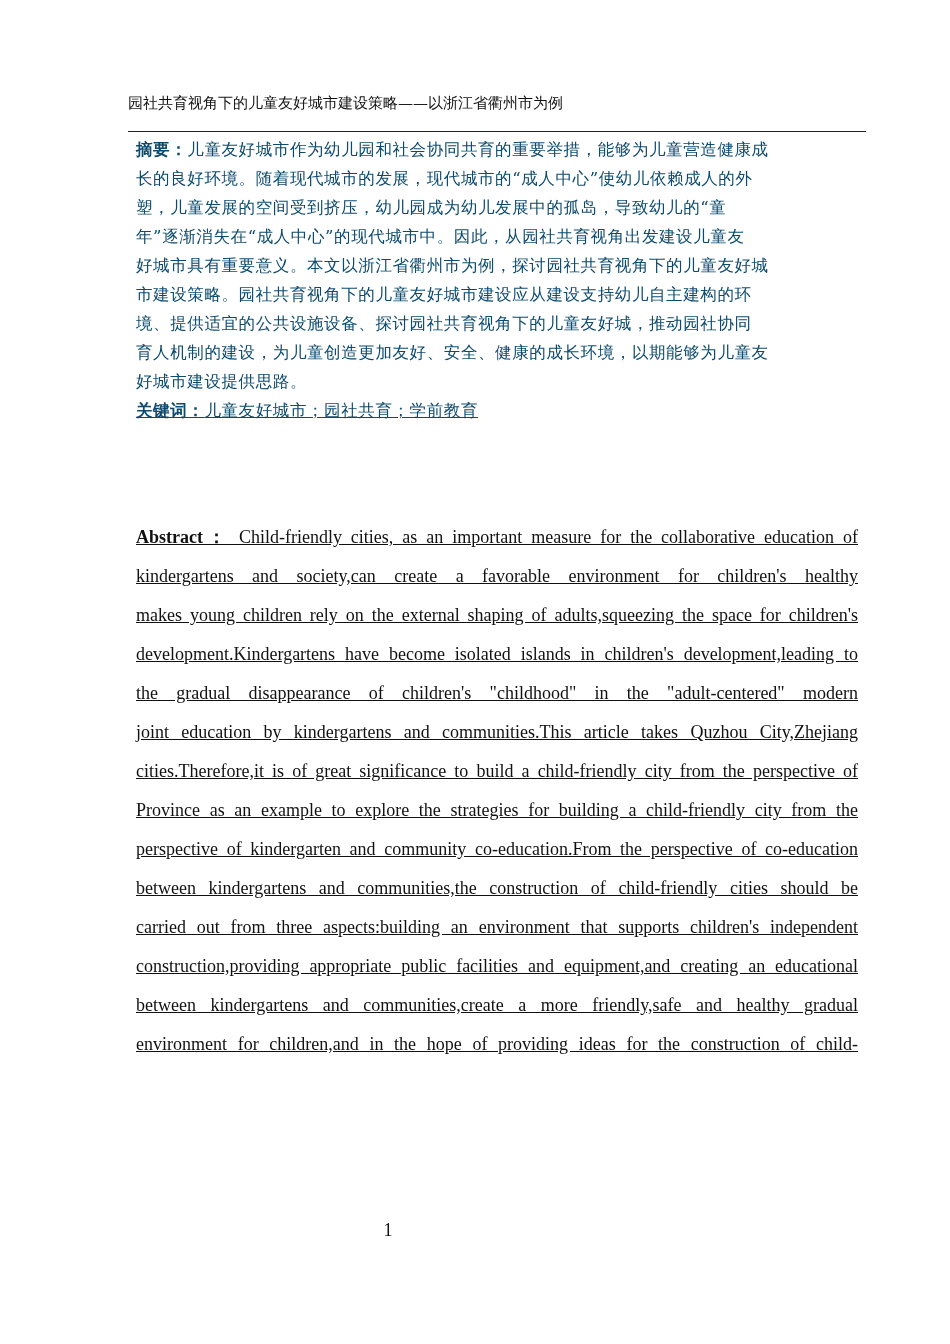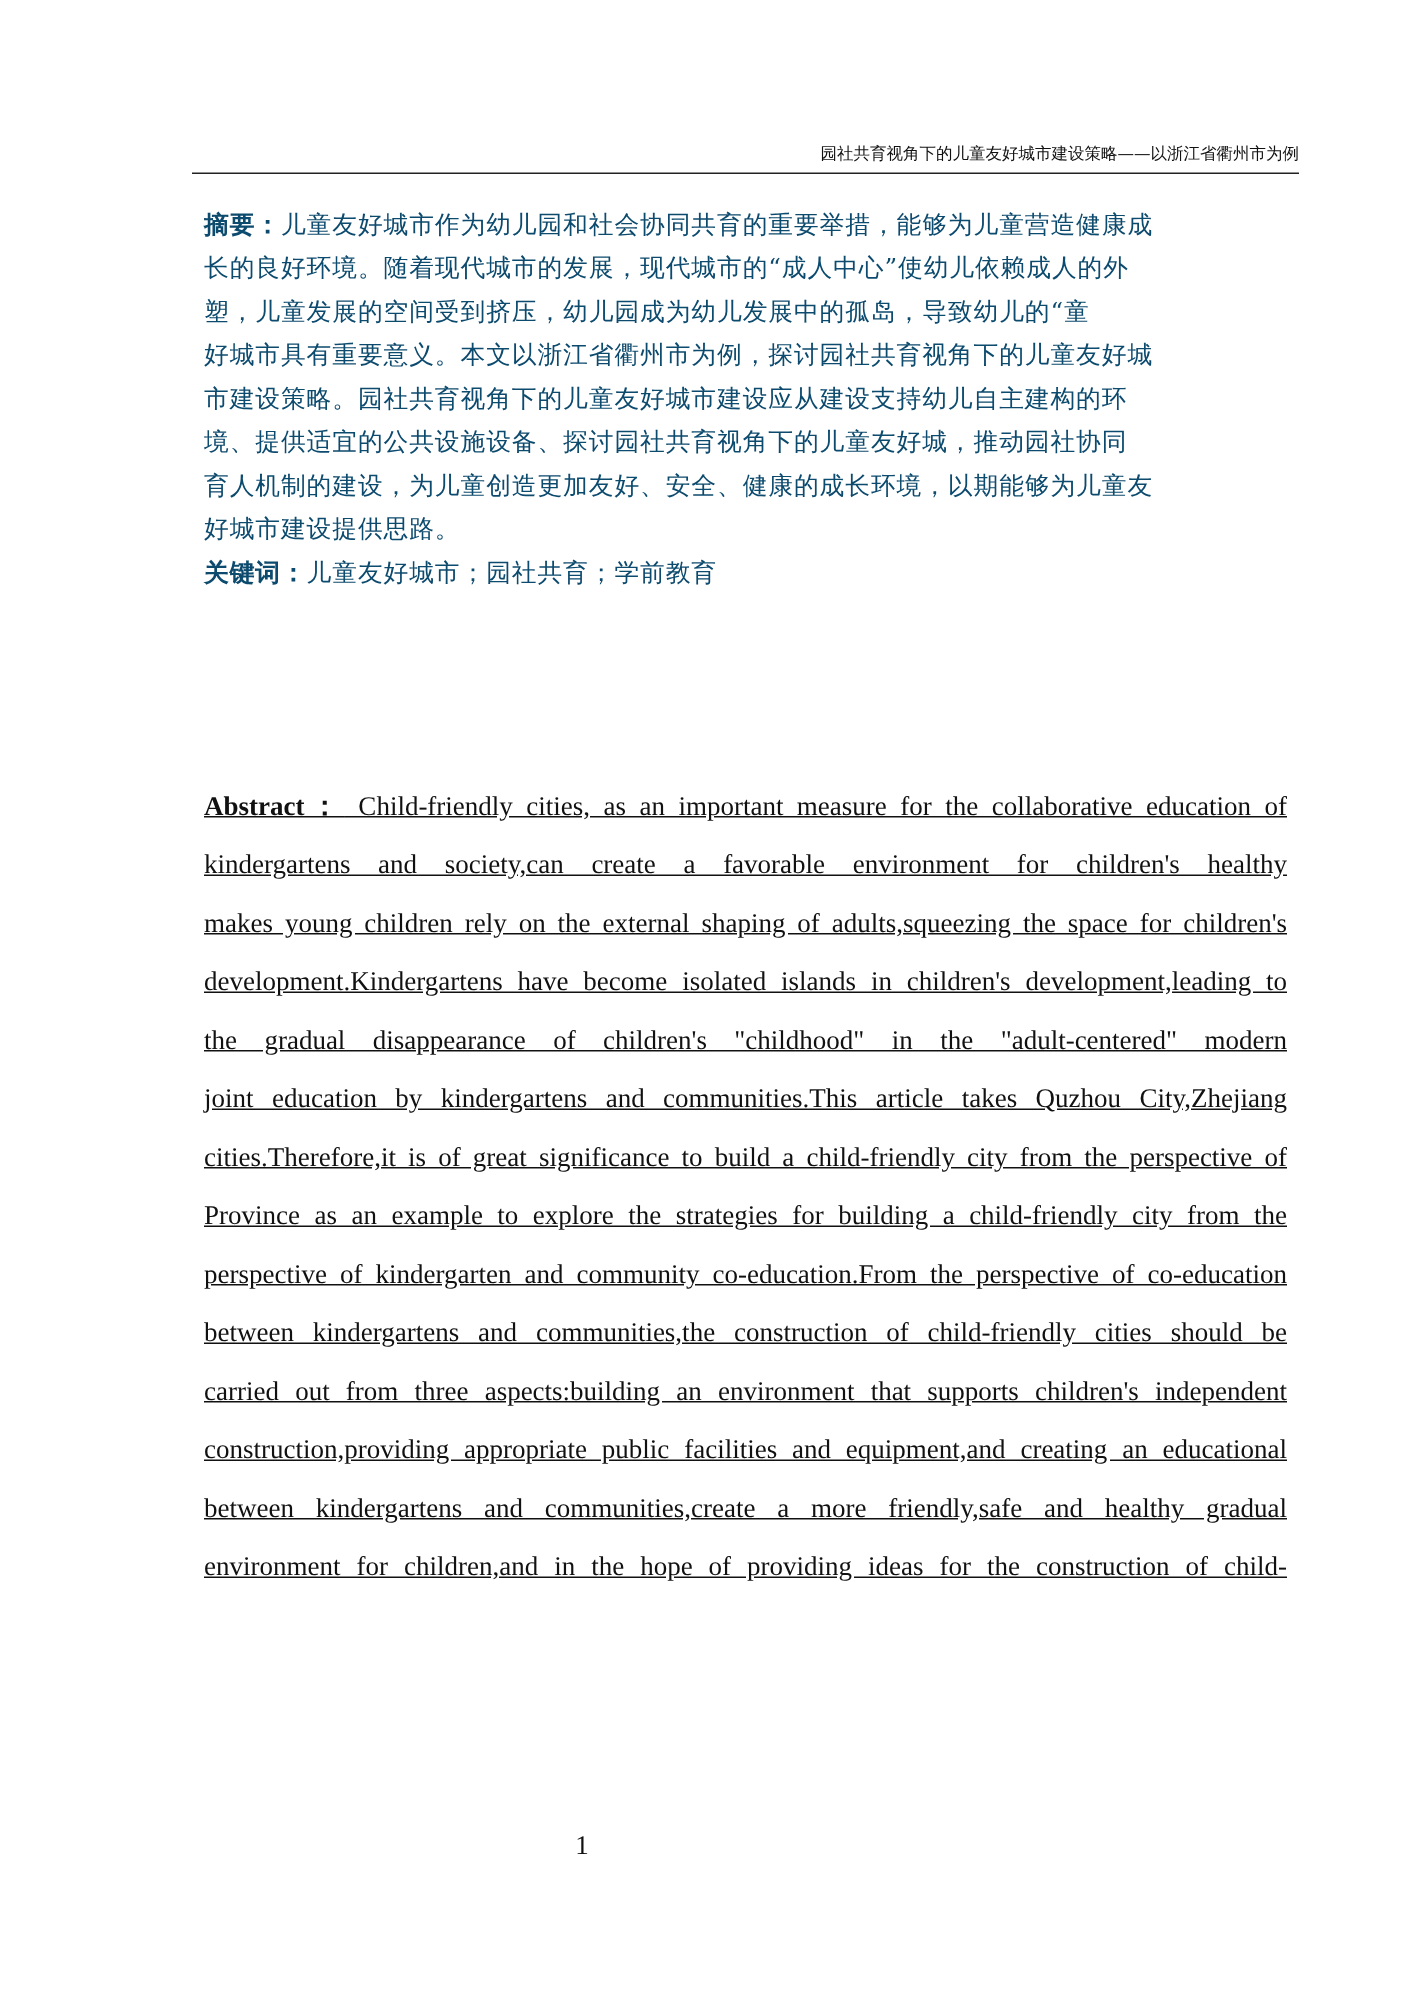--- a/index.html
+++ b/index.html
@@ -12,26 +12,26 @@
       height: 1344px;
       position: relative;
       overflow: hidden;
       color: #000;
     }
     .page-header {
       position: absolute;
       left: 128px;
       top: 92px;
       width: 738px;
-      text-align: right;
+      text-align: left;
       font-family: "DejaVu Serif", "Liberation Serif", serif;
-      font-size: 11px;
+      font-size: 15px;
       line-height: 22px;
       color: #111;
-      padding-bottom: 1px;
+      padding-bottom: 17px;
       border-bottom: 1.5px solid #222;
       letter-spacing: 0px;
     }
     .cn-block {
       position: absolute;
       left: 136px;
       top: 135px;
       width: 712px;
       font-family: "DejaVu Serif", "Liberation Serif", serif;
       font-size: 16.5px;
@@ -44,20 +44,21 @@
       letter-spacing: 0.6px;
     }
     .cn-bold {
       font-weight: bold;
     }
     .kw-line {
       height: 29px;
       line-height: 29px;
       white-space: nowrap;
       letter-spacing: 0.6px;
+      text-decoration: underline;
     }
     .en-block {
       position: absolute;
       left: 136px;
       top: 521px;
       width: 722px;
       font-family: "Liberation Serif", "DejaVu Serif", serif;
       font-size: 18px;
       color: #111;
       text-decoration: underline;
@@ -88,20 +89,21 @@
   </style>
 </head>
 <body>
 
 <div class="page-header">园社共育视角下的儿童友好城市建设策略——以浙江省衢州市为例</div>
 
 <div class="cn-block">
   <div class="cn-line"><span class="cn-bold">摘要：</span><span>儿童友好城市作为幼儿园和社会协同共育的重要举措，能够为儿童营造健康成</span></div>
   <div class="cn-line">长的良好环境。随着现代城市的发展，现代城市的“成人中心”使幼儿依赖成人的外</div>
   <div class="cn-line">塑，儿童发展的空间受到挤压，幼儿园成为幼儿发展中的孤岛，导致幼儿的“童</div>
+  <div class="cn-line">年”逐渐消失在“成人中心”的现代城市中。因此，从园社共育视角出发建设儿童友</div>
   <div class="cn-line">好城市具有重要意义。本文以浙江省衢州市为例，探讨园社共育视角下的儿童友好城</div>
   <div class="cn-line">市建设策略。园社共育视角下的儿童友好城市建设应从建设支持幼儿自主建构的环</div>
   <div class="cn-line">境、提供适宜的公共设施设备、探讨园社共育视角下的儿童友好城，推动园社协同</div>
   <div class="cn-line">育人机制的建设，为儿童创造更加友好、安全、健康的成长环境，以期能够为儿童友</div>
   <div class="cn-line">好城市建设提供思路。</div>
   <div class="kw-line"><span class="cn-bold">关键词：</span><span>儿童友好城市；园社共育；学前教育</span></div>
 </div>
 
 <div class="en-block">
   <div class="en-line"><span class="en-bold">Abstract：</span><span> Child-friendly cities, as an important measure for the collaborative education of</span></div>

